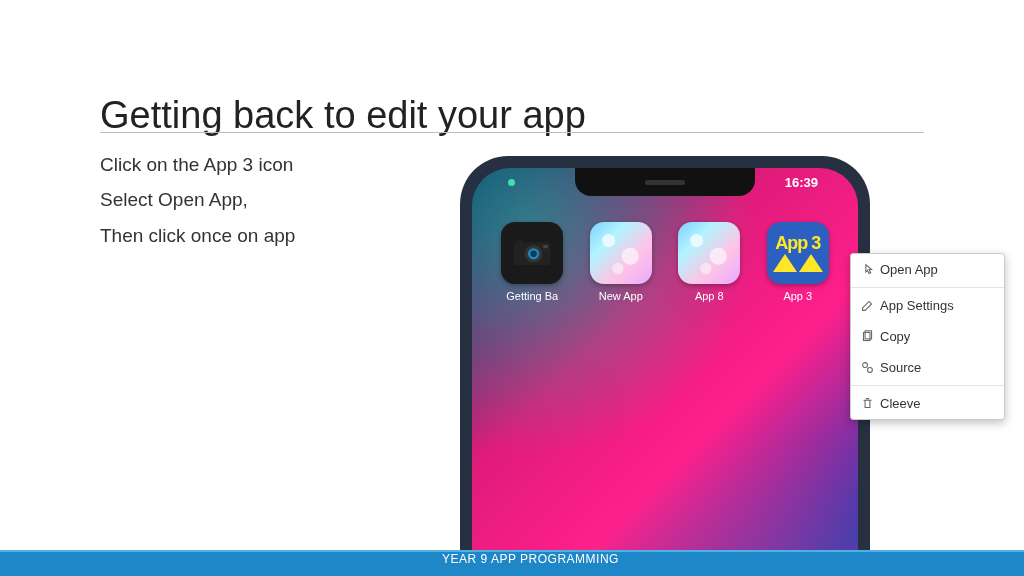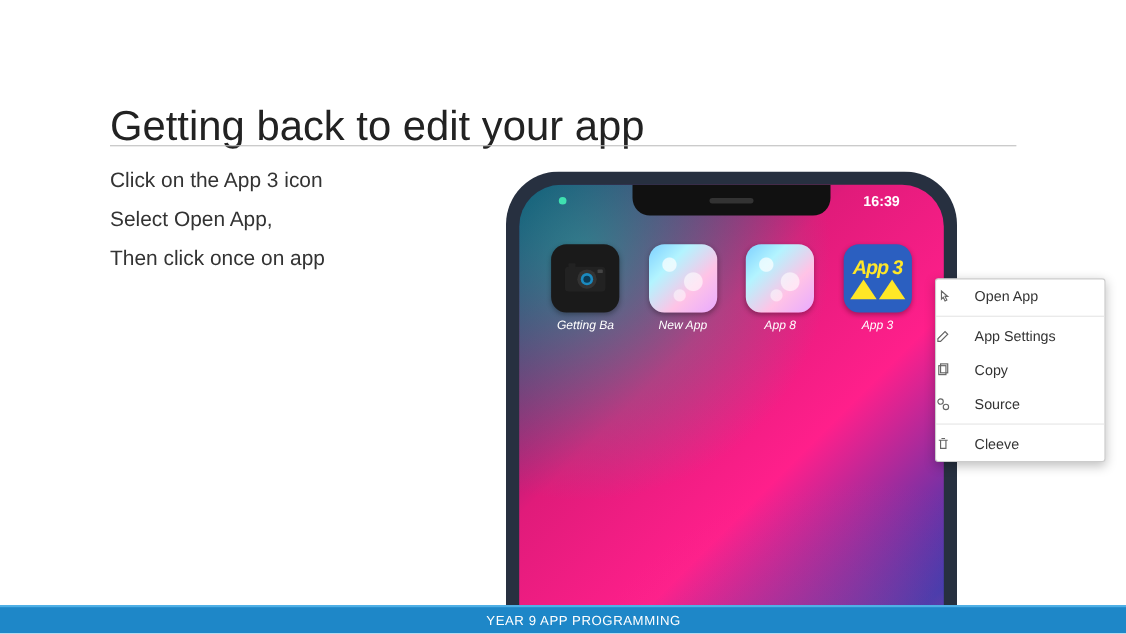--- a/index.html
+++ b/index.html
@@ -2,47 +2,47 @@
 <html><head>
 <meta charset="utf-8">
 <style>
   * { box-sizing: border-box; margin: 0; padding: 0; }
   html, body { width: 1024px; height: 576px; font-family: "Segoe UI Light", "Segoe UI", Arial, sans-serif; background: #fff; overflow: hidden; }
   .slide { position: relative; width: 1024px; height: 576px; }
   .title { position: absolute; left: 100px; top: 78px; font-size: 38px; font-weight: 300; color: #222; margin-top: 16px; }
   .title-underline { position: absolute; left: 100px; top: 132px; width: 824px; height: 1px; background: #bfbfbf; }
   .body-text { position: absolute; left: 100px; top: 148px; font-size: 19px; font-weight: 300; color: #333; line-height: 1.75; }
   .body-text p { margin-bottom: 2px; }
-  .footer-bar { position: absolute; left: 0; bottom: 0; width: 1024px; height: 26px; background: #1e87c8; border-top: 2px solid #4fb0e6; display: flex; align-items: center; justify-content: center; padding-left: 37px; }
+  .footer-bar { position: absolute; left: 0; bottom: 0; width: 1024px; height: 26px; background: #1e87c8; border-top: 2px solid #4fb0e6; display: flex; justify-content: center; padding-left: 37px; }
   .footer-bar span { color: #fff; font-size: 12px; font-weight: 500; letter-spacing: 0.5px; }
 
   .phone-wrap { position: absolute; left: 460px; top: 156px; width: 410px; height: 405px; overflow: hidden; }
   .phone { position: relative; width: 410px; height: 640px; background: #273040; border-radius: 48px; padding: 12px; }
   .phone-inner { position: relative; width: 100%; height: 100%; border-radius: 38px; overflow: hidden; background: linear-gradient(135deg, #0a2f63 0%, #e01b7a 30%, #ff1f8b 50%, #2b3bb3 75%, #d43c7f 100%); }
   .phone-inner::before { content:""; position:absolute; inset:0; background: radial-gradient(circle at 15% 10%, rgba(24,180,160,0.6), transparent 35%), radial-gradient(circle at 80% 90%, rgba(220,70,140,0.6), transparent 45%); }
   .notch { position: absolute; top: 0; left: 50%; transform: translateX(-50%); width: 180px; height: 28px; background: #111; border-bottom-left-radius: 16px; border-bottom-right-radius: 16px; z-index: 5; display:flex; align-items:center; justify-content:center; }
   .earpiece { width: 40px; height: 5px; border-radius: 3px; background: #333; }
   .status-time { position: absolute; top: 7px; right: 40px; color: #fff; font-size: 13px; font-weight: 600; z-index: 6; }
   .status-dot { position: absolute; top: 11px; left: 36px; width: 7px; height: 7px; border-radius: 50%; background: #3fe0b0; z-index: 6; }
 
   .apps { position: absolute; top: 54px; left: 0; right: 0; display: flex; justify-content: space-around; padding: 0 16px; z-index: 4; }
-  .app { width: 70px; display: flex; flex-direction: column; align-items: center; font-style: italic; }
+  .app { width: 70px; display: flex; flex-direction: column; align-items: center; }
   .app-icon { width: 62px; height: 62px; border-radius: 14px; display: flex; align-items: center; justify-content: center; overflow: hidden; box-shadow: 0 2px 5px rgba(0,0,0,0.3); }
   .app-label { margin-top: 6px; font-size: 11px; color: #fff; font-weight: 500; white-space: nowrap; }
   .cam-icon { background: #1a1a1a; }
   .cam-icon svg { width: 40px; height: 28px; }
   .bokeh-icon { background: linear-gradient(135deg, #7dd0ff 0%, #b3f4ff 30%, #ffc3e6 65%, #e8aaff 100%); position: relative; }
   .bokeh-icon::after { content:""; position:absolute; inset:0; background: radial-gradient(circle at 30% 30%, rgba(255,255,255,0.7) 0 6px, transparent 7px), radial-gradient(circle at 65% 55%, rgba(255,255,255,0.6) 0 8px, transparent 9px), radial-gradient(circle at 45% 75%, rgba(255,255,255,0.5) 0 5px, transparent 6px); }
   .app3-icon { background: #2b5fc0; flex-direction: column; }
   .app3-text { color: #ffe727; font-weight: 700; font-size: 18px; line-height: 1; letter-spacing: -1px; margin-bottom: 2px;}
   .tri-row { display:flex; gap:2px; }
   .tri { width: 0; height: 0; border-left: 12px solid transparent; border-right: 12px solid transparent; border-bottom: 18px solid #ffe727; }
 
   .context-menu { position: absolute; left: 850px; top: 253px; width: 155px; background: #fff; border: 1px solid #ccc; border-radius: 3px; box-shadow: 0 3px 10px rgba(0,0,0,0.25); font-size: 13px; color: #333; }
-  .menu-item { padding: 8px 0; display: flex; align-items: center; gap: 22px; cursor: pointer; }
+  .menu-item { padding: 8px 10px; display: flex; align-items: center; gap: 6px; cursor: pointer; }
   .menu-sep { height: 1px; background: #e5e5e5; margin: 2px 0; }
   .menu-item svg { width: 13px; height: 13px; flex-shrink: 0; }
   .mi-icon { stroke: #666; stroke-width: 1.3; fill: none; }
 </style>
 </head>
 <body>
 
 <div class="slide">
 
   <h1 class="title">Getting back to edit your app</h1>

